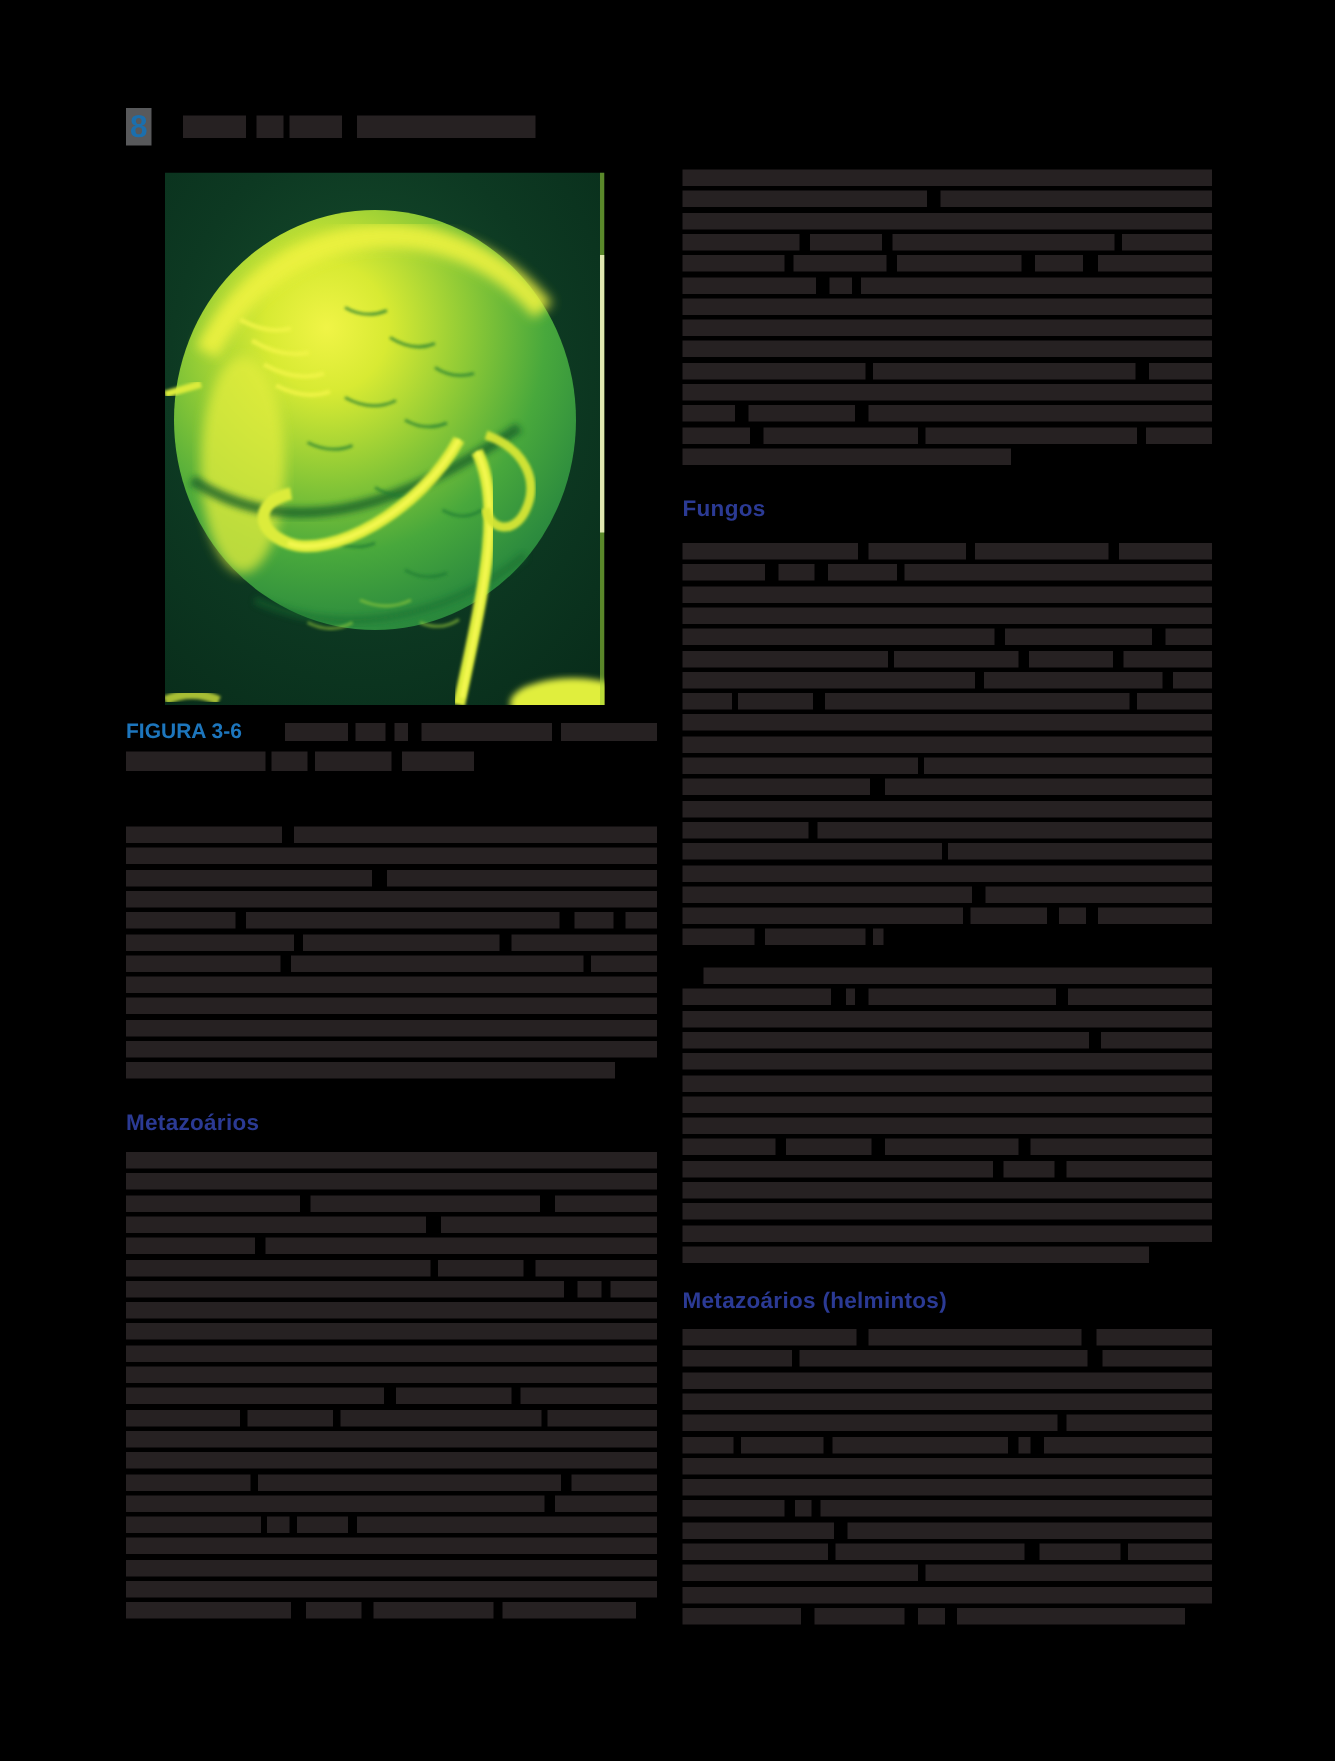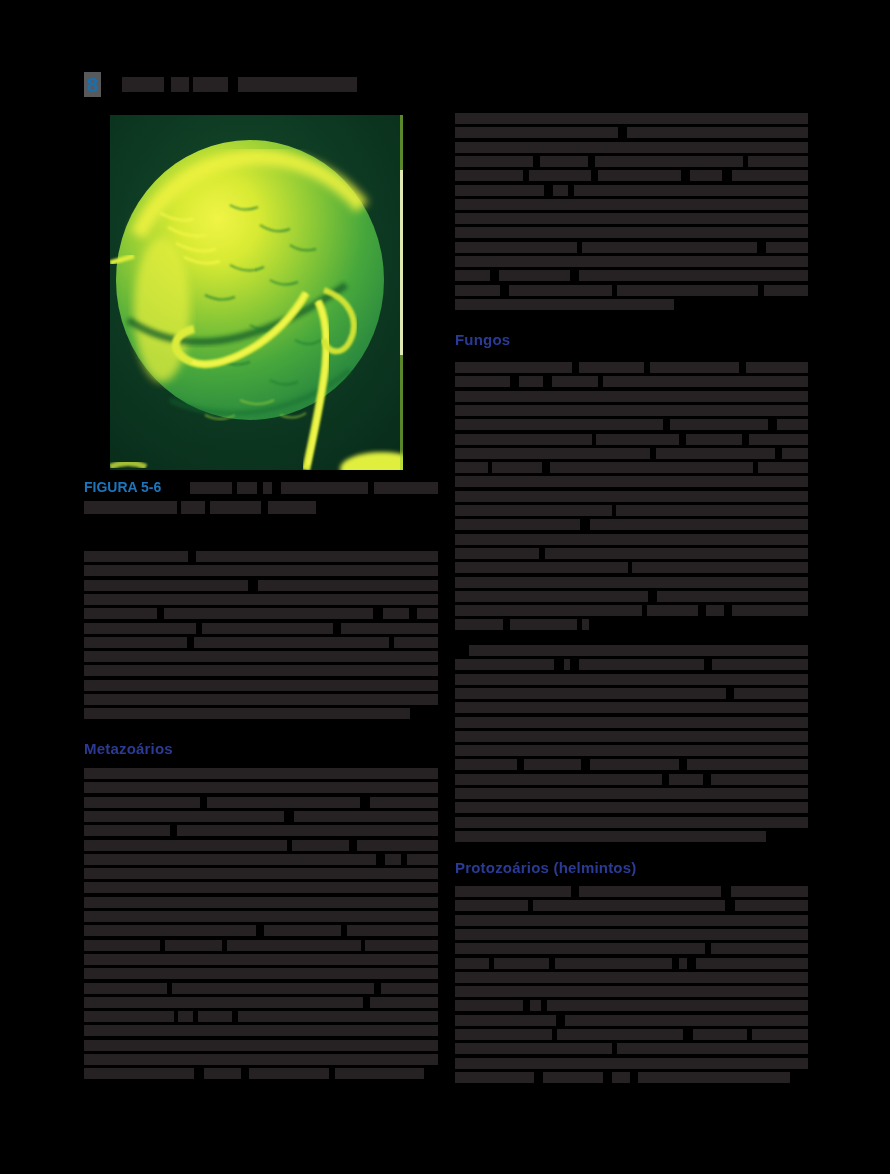--- a/index.html
+++ b/index.html
@@ -67,25 +67,25 @@
       <path d="M 208,186 C 226,222 212,280 198,350" stroke="#f4f84f" stroke-width="3" fill="none" filter="url(#b1)"></path>
       <path d="M 214,175 C 240,184 250,206 240,226 C 232,242 216,238 214,224" stroke="#d7e636" stroke-width="6" fill="none" filter="url(#b1)" opacity="0.95"></path>
       <path d="M 0,148 L 24,141" stroke="#dcec3a" stroke-width="5" filter="url(#b1)"></path>
       <ellipse cx="272" cy="354" rx="42" ry="17" fill="#e0ee3c" filter="url(#b2)"></ellipse>
       <path d="M 0,352 q 18,-8 36,0" stroke="#cfe23a" stroke-width="6" fill="none" filter="url(#b1)" opacity="0.8"></path>
       <rect x="290" y="0" width="3" height="355" fill="#9ccf35" opacity="0.55"></rect>
       <rect x="290" y="55" width="3" height="185" fill="#eff3c0" opacity="0.9"></rect>
     </svg>
   </div>
 
-  <div class="abs caption-label" style="left: 84px; top: 479px; color: rgb(29, 118, 189);">FIGURA 5-6</div>
+  <div class="abs caption-label" style="left: 84px; top: 479px; color: rgb(29, 118, 189);">FIGURA 3-6</div>
 
   <div class="abs section-heading" style="left: 84px; top: 740px; color: rgb(43, 58, 148);">Metazoários</div>
   <div class="abs section-heading" style="left: 455px; top: 331px; color: rgb(43, 58, 148);">Fungos</div>
-  <div class="abs section-heading" style="left: 455px; top: 859px; color: rgb(43, 58, 148);">Protozoários (helmintos)</div>
+  <div class="abs section-heading" style="left: 455px; top: 859px; color: rgb(43, 58, 148);">Metazoários (helmintos)</div>
 
   <div id="redacted-layer">
       <div class="redline" style="left: 122px; top: 77px; width: 235px; height: 15px;">
         <div class="redseg" style="left: 0px; width: 41.5948px; background: rgb(38, 33, 34);"></div>
         <div class="redseg" style="left: 48.6331px; width: 18.328px; background: rgb(38, 33, 34);"></div>
         <div class="redseg" style="left: 71.4324px; width: 34.8572px; background: rgb(38, 33, 34);"></div>
         <div class="redseg" style="left: 115.563px; width: 119.437px; background: rgb(38, 33, 34);"></div>
       </div>
       <div class="redline" style="left: 190px; top: 482px; width: 248px; height: 12px;">
         <div class="redseg" style="left: 0px; width: 41.5212px; background: rgb(38, 33, 34);"></div>

